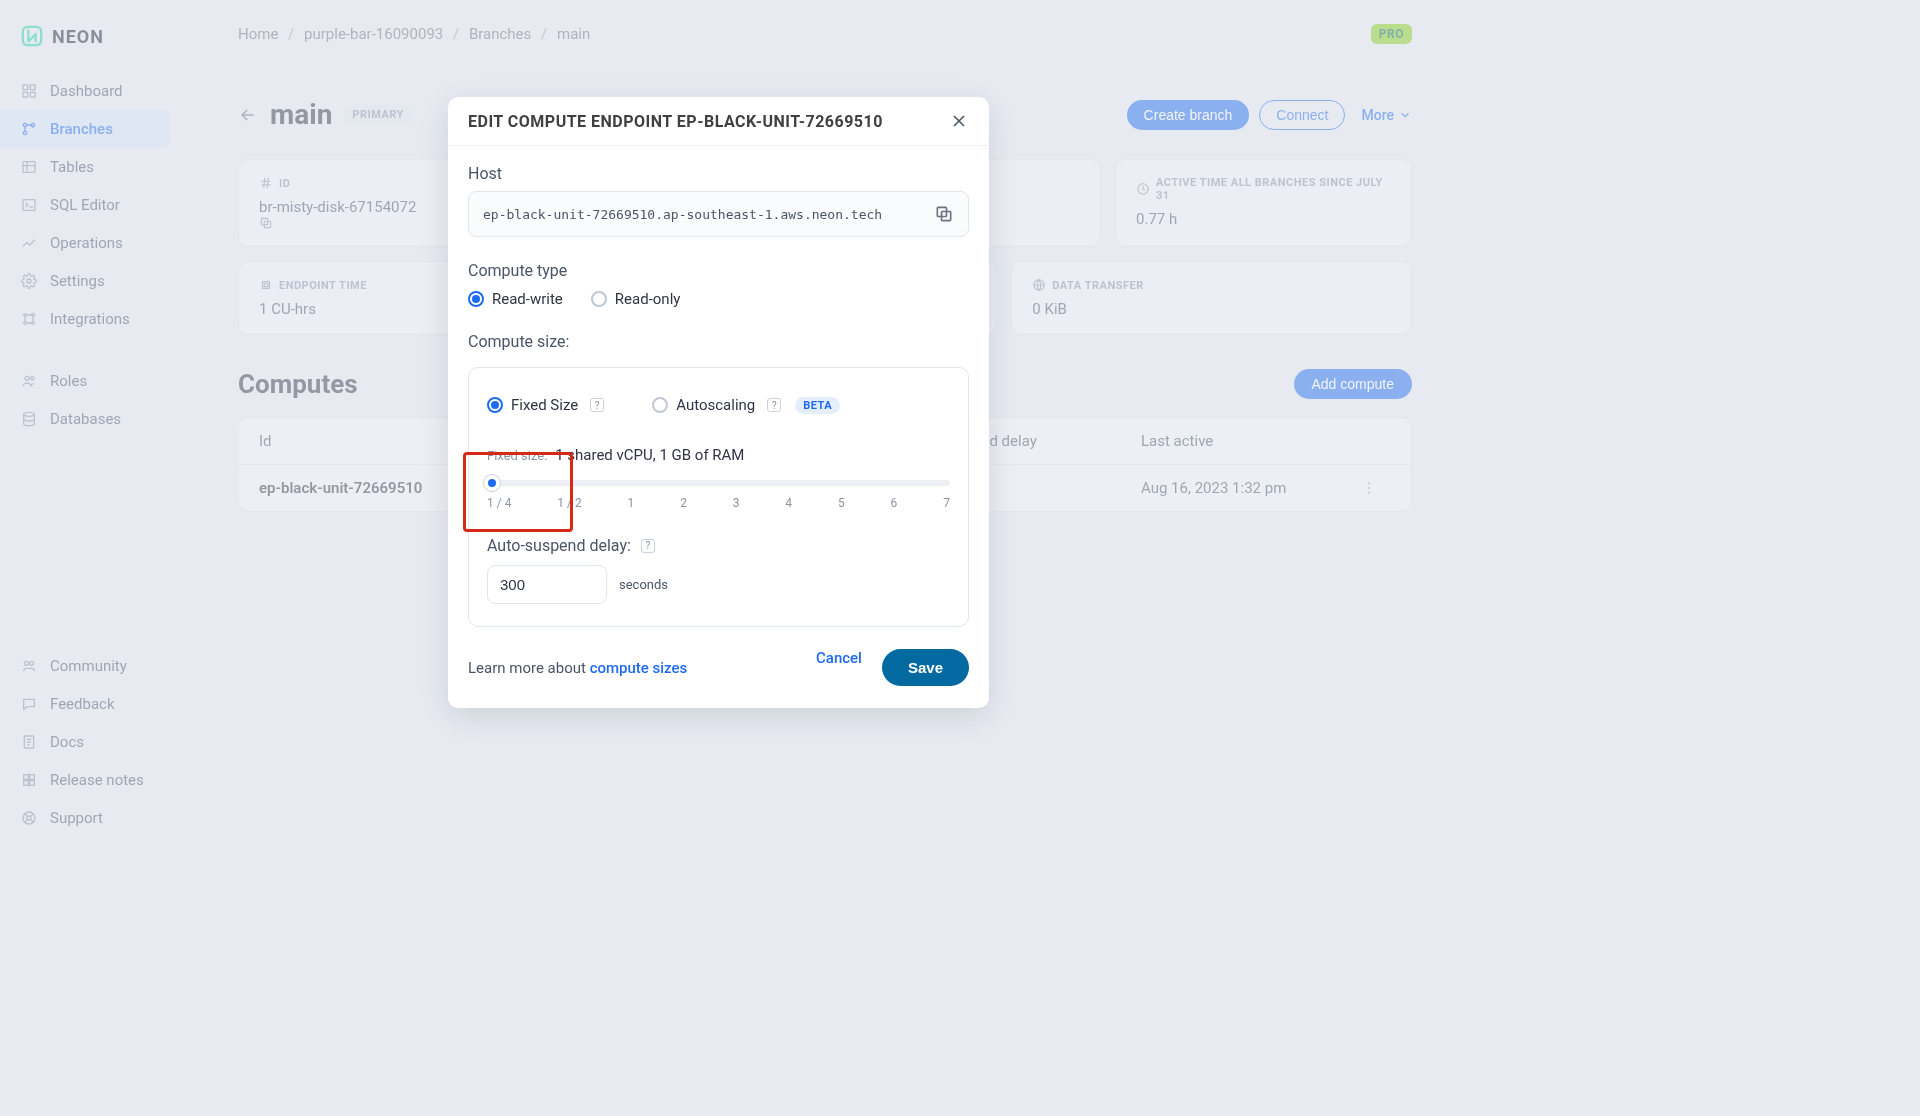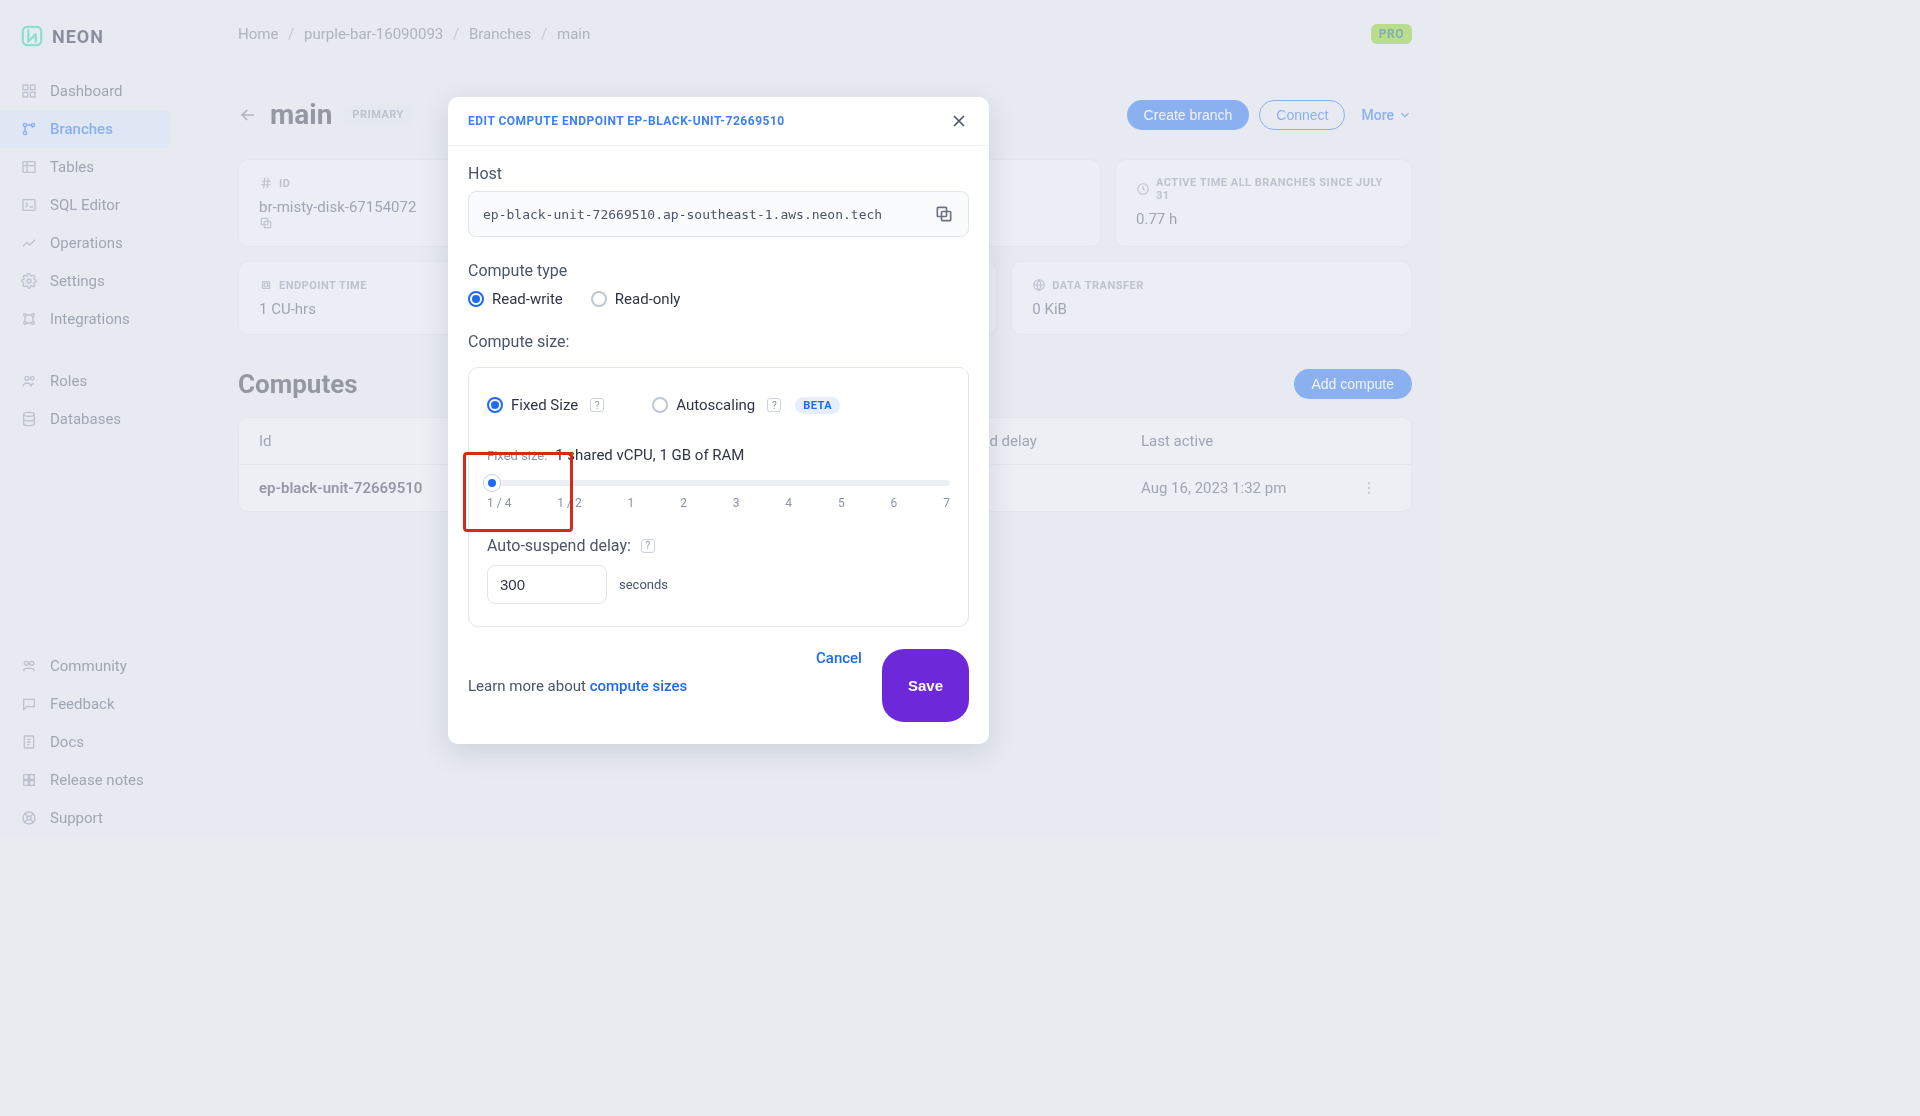--- a/index.html
+++ b/index.html
@@ -188,21 +188,21 @@
       border-radius: 10px;
       box-shadow: 0 8px 30px rgba(20,30,60,0.12);
       padding-bottom: 22px;
     }
     .modal-header {
       display: flex; align-items: center; justify-content: space-between;
       padding: 14px 20px 14px 20px;
       border-bottom: 1px solid #eef1f5;
     }
     .modal-title {
-      font-size: 12px; font-weight: 700; letter-spacing: 0.5px; color: #3b82f6;
+      font-size: 16px; font-weight: 700; letter-spacing: 0.5px; color: #404040;
     }
     .modal-close { color: #4a5568; cursor: pointer; }
     .modal-body { padding: 18px 20px 0 20px; }
     .form-label { font-size: 16px; color: #4a5568; margin-bottom: 8px; }
     .host-box {
       display: flex; align-items: center; justify-content: space-between;
       border: 1px solid #e1e6ed; border-radius: 8px;
       padding: 12px 14px; background: #fafbfc;
       font-family: ui-monospace, Menlo, monospace;
       font-size: 13px; color: #4a5568;
@@ -270,22 +270,22 @@
     .suspend-unit { color: #4a5568; font-size: 13px; }
     .modal-footer {
       display: flex; align-items: center; justify-content: space-between;
       padding: 22px 20px 0 20px;
     }
     .learn-more { color: #4a5568; font-size: 15px; }
     .learn-more a { color: #1e6af0; text-decoration: none; font-weight: 500;}
     .footer-actions { display: flex; align-items: flex-start; gap: 20px; }
     .cancel-link { color: #1e6af0; font-weight: 500; cursor: pointer; font-size: 15px;}
     .save-btn {
-      background: #6d28d9; color: #fff; border: none; border-radius: 22px;
-      padding: 28px 26px; font-size: 15px; font-weight: 600; cursor: pointer;
+      background: #0369a1; color: #fff; border: none; border-radius: 22px;
+      padding: 10px 26px; font-size: 15px; font-weight: 600; cursor: pointer;
     }
     svg { display: block; }
   </style>
 </head>
 <body>
 
 <aside class="sidebar">
   <div class="logo">
     <span class="logo-mark">
       <svg width="22" height="22" viewBox="0 0 24 24" fill="none">

